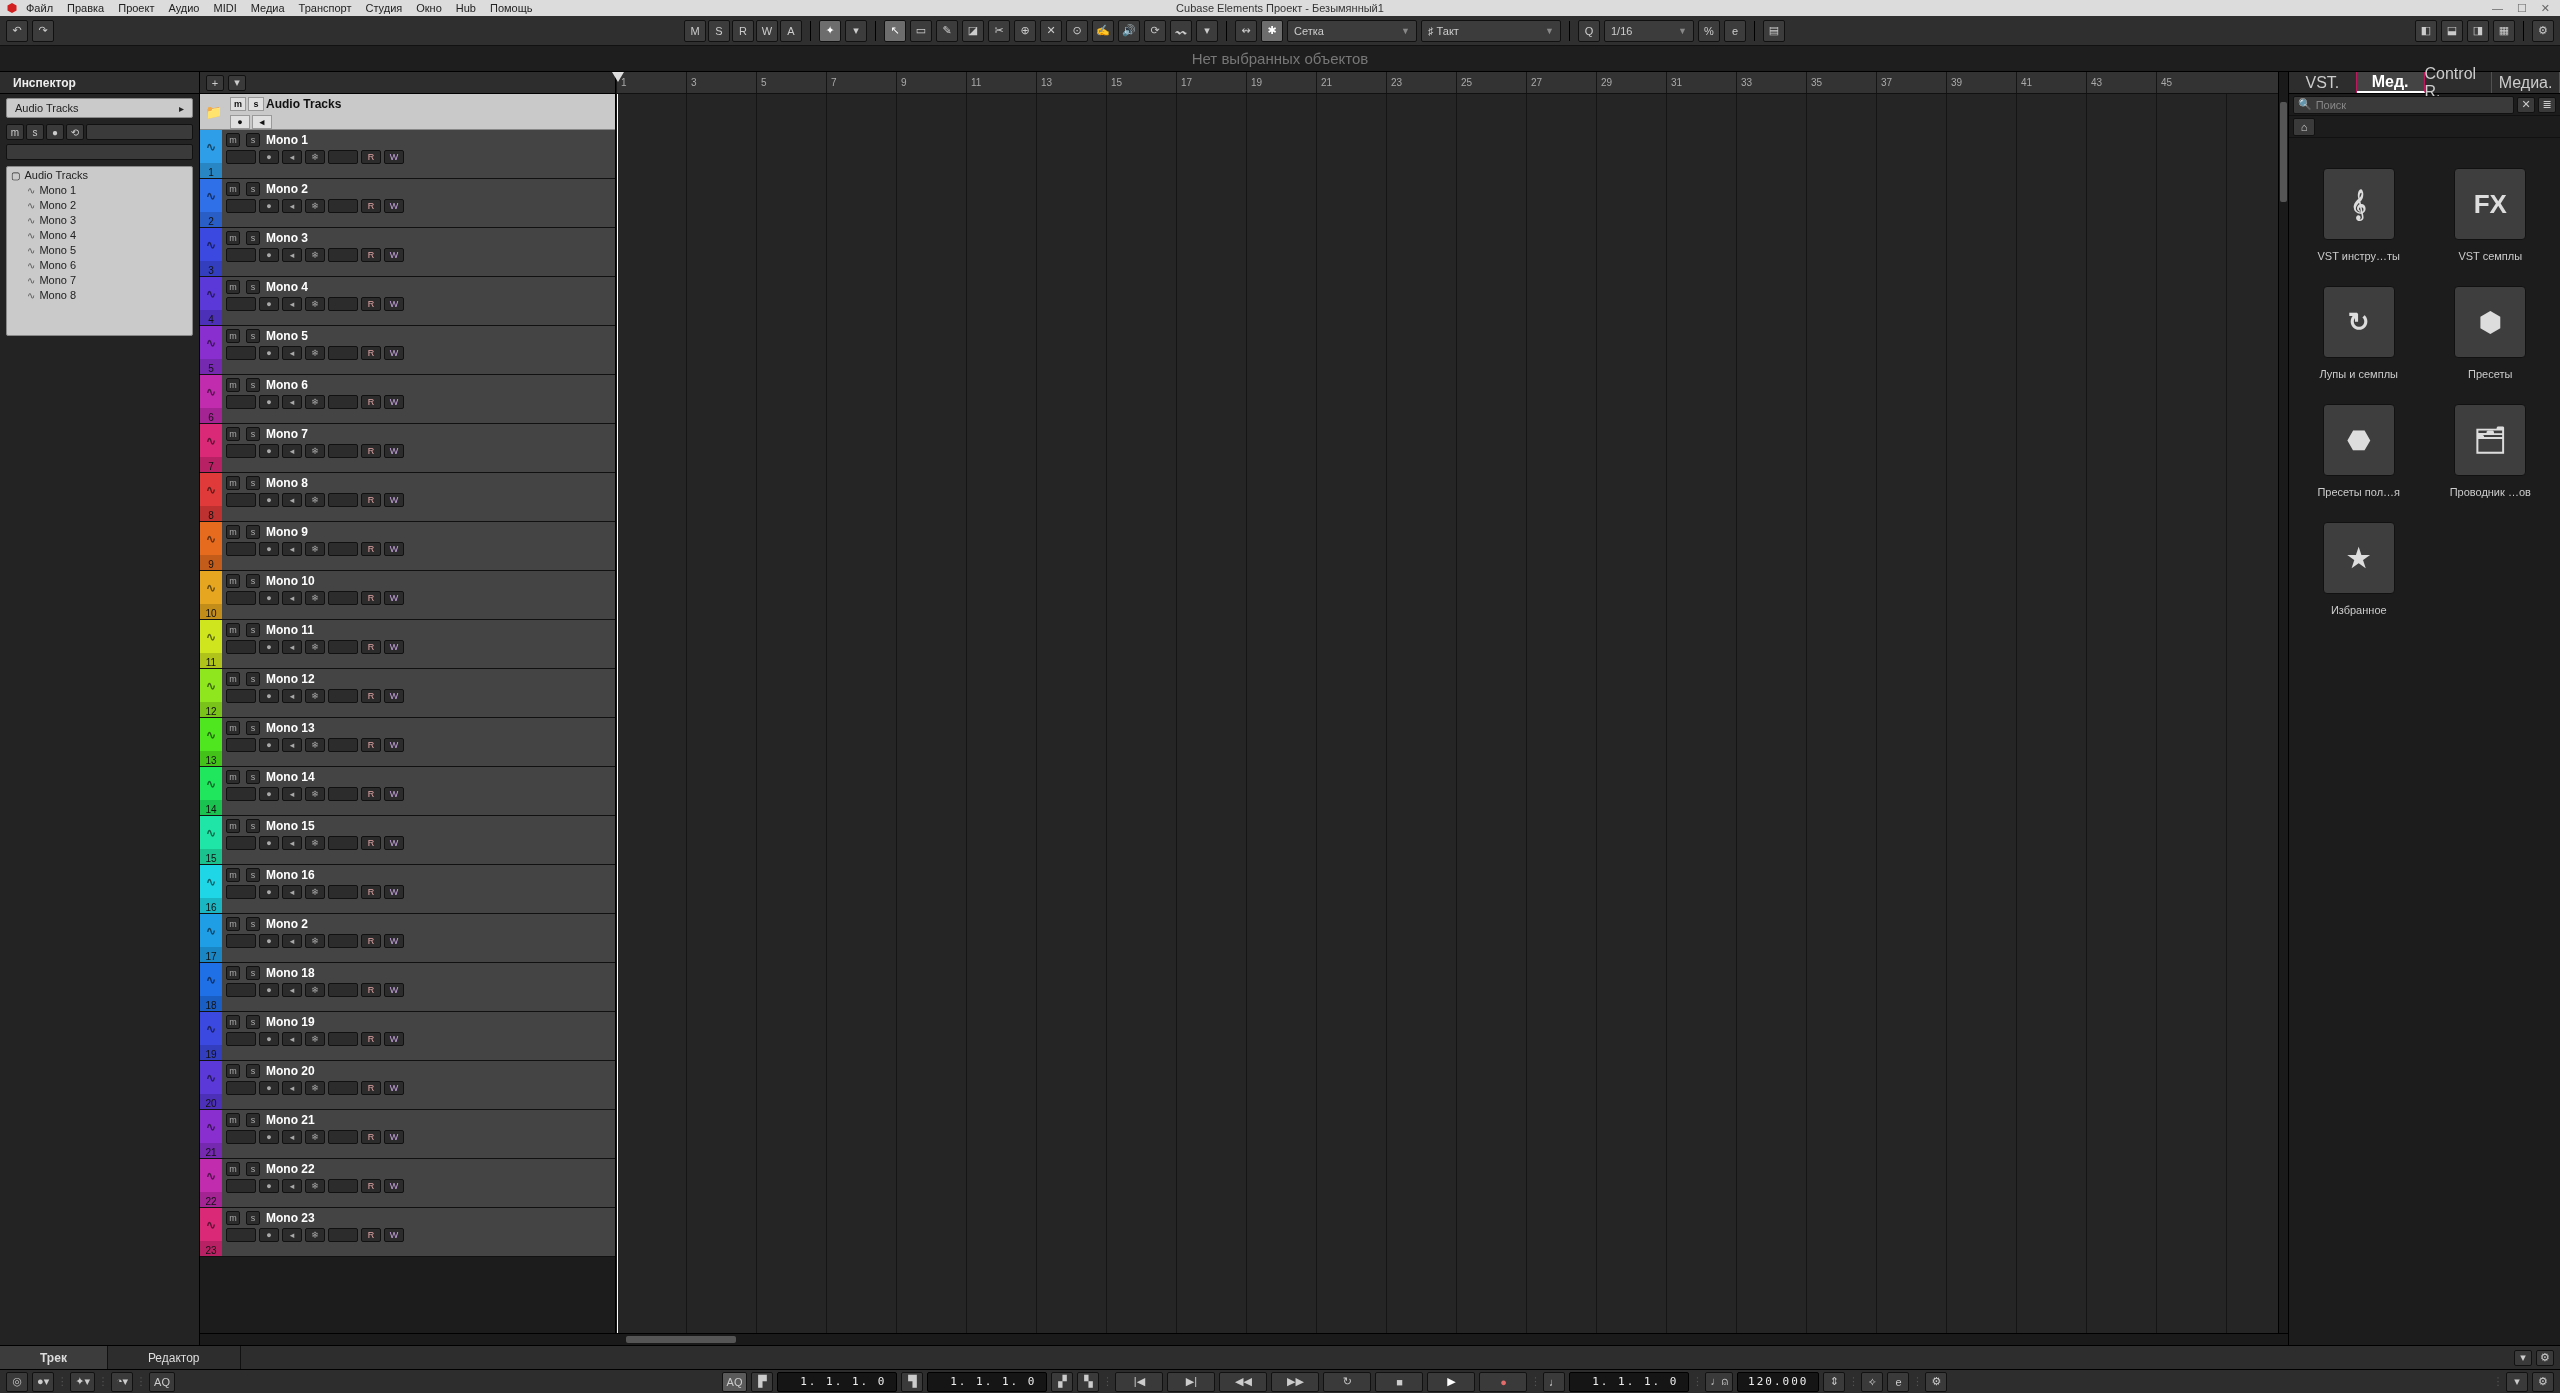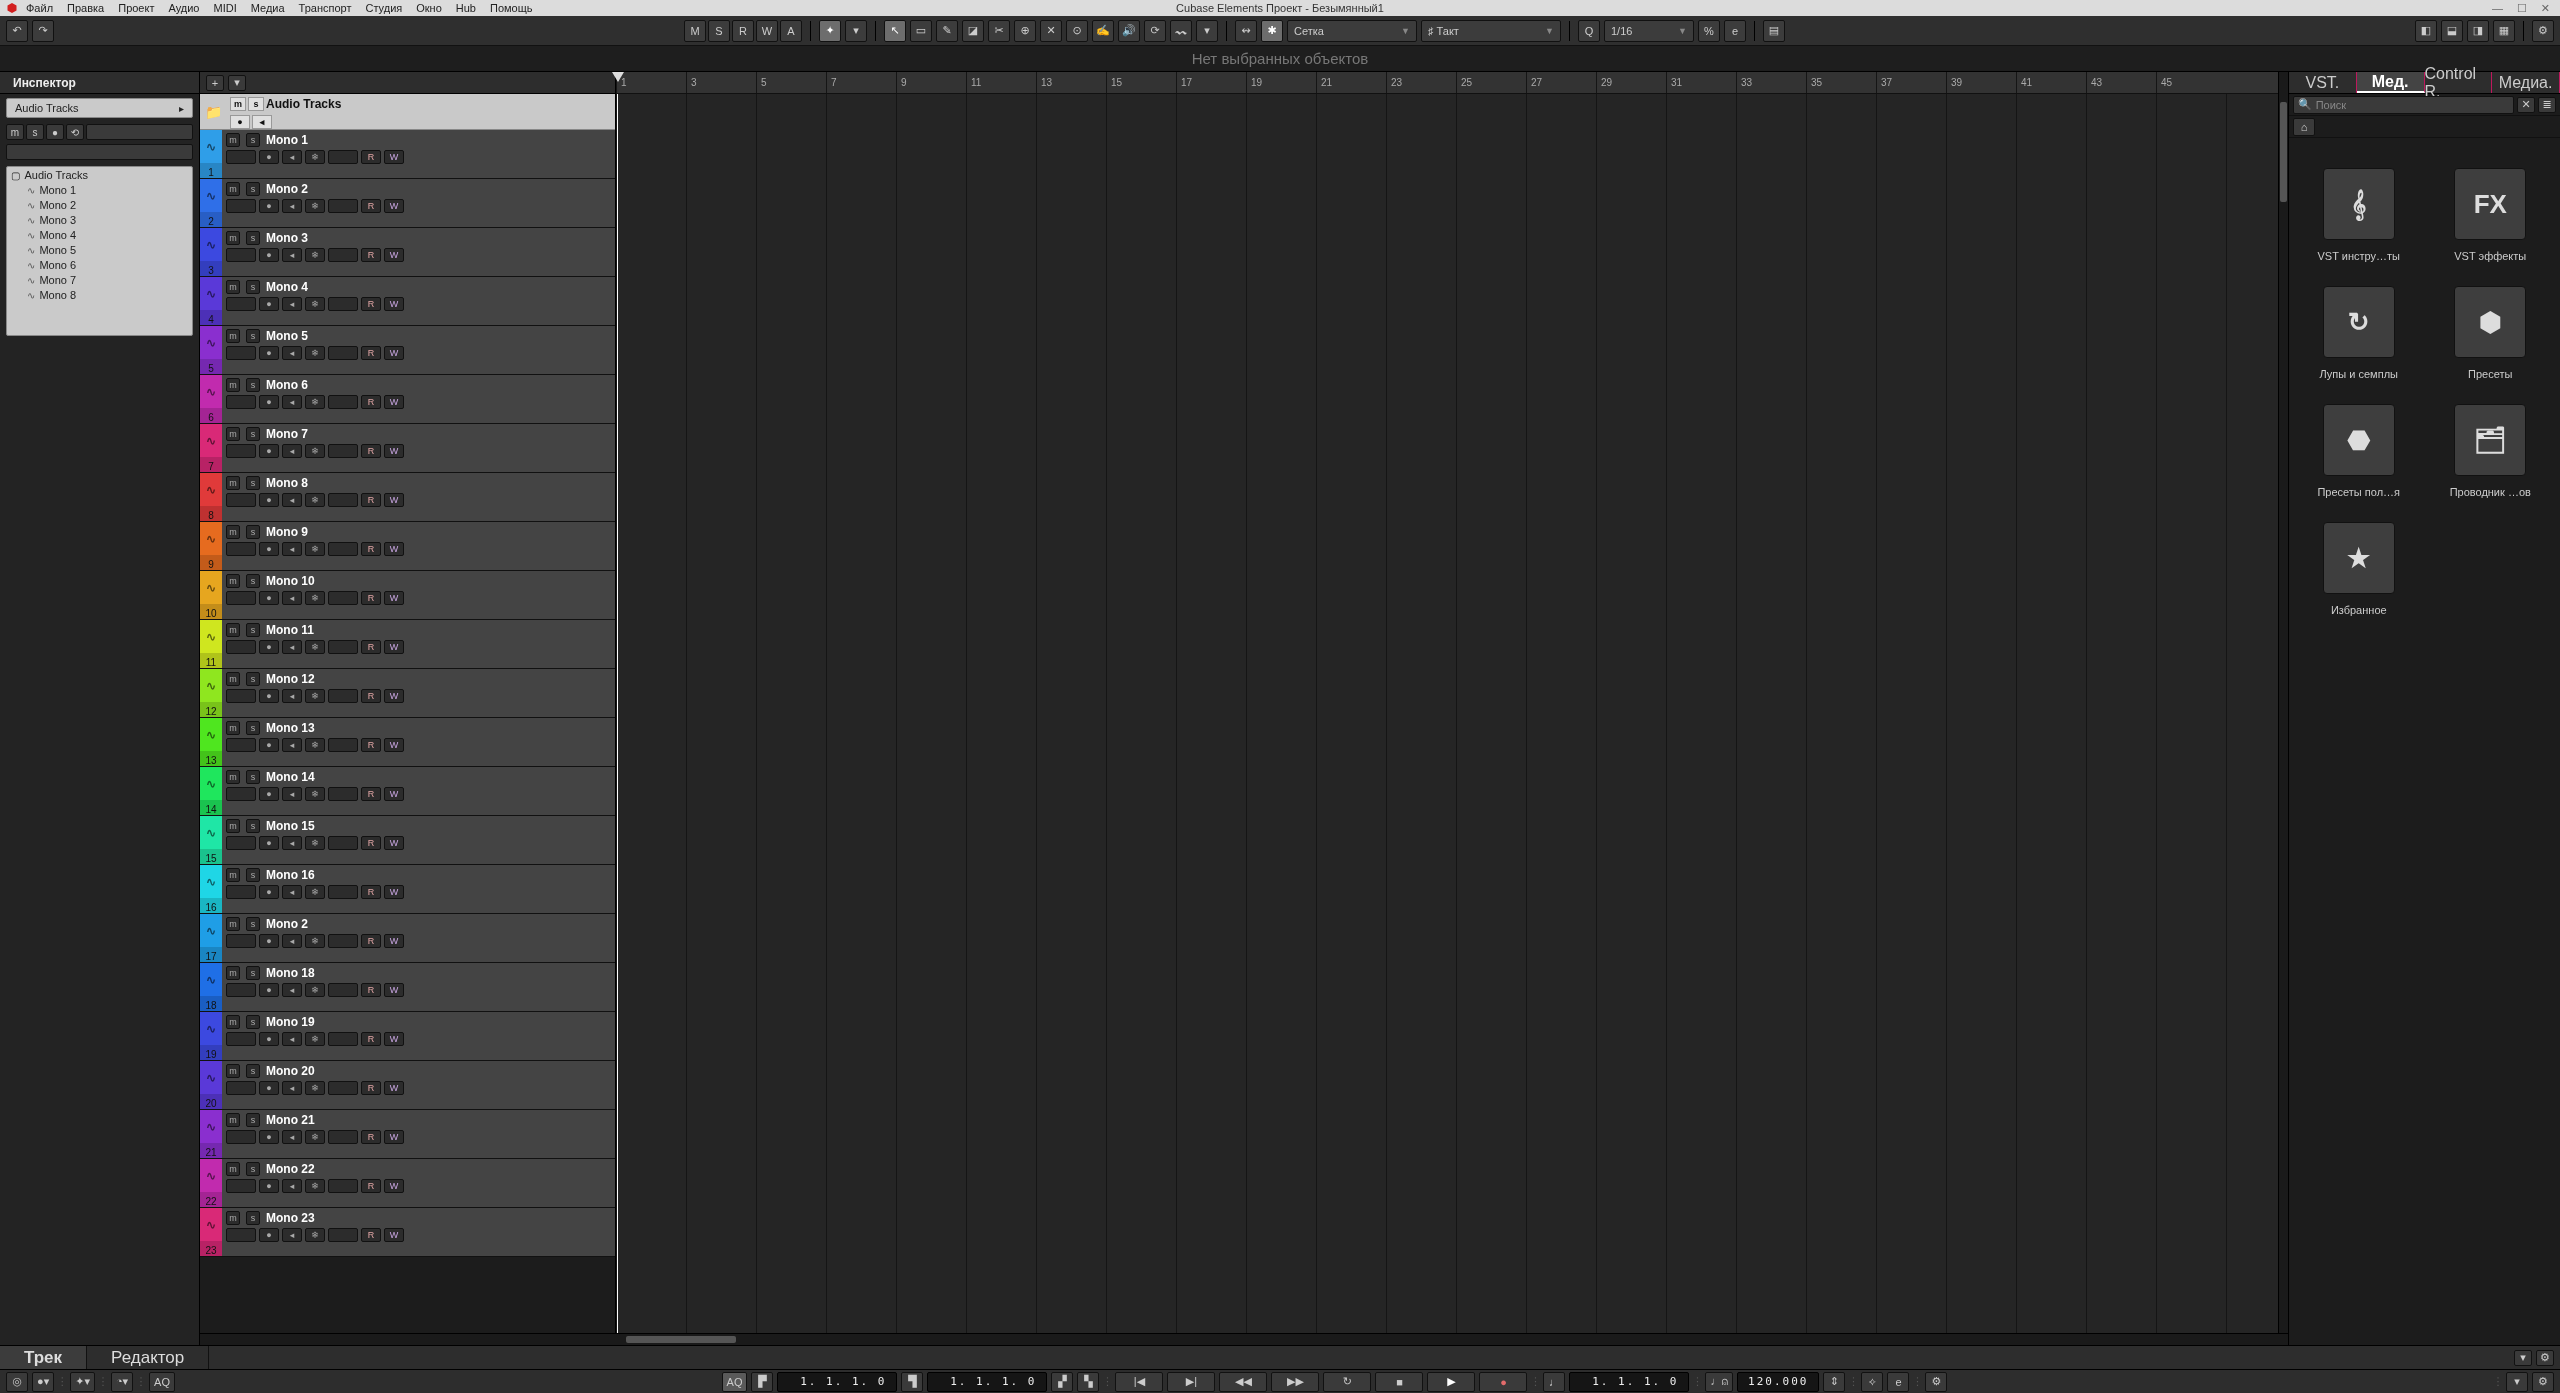--- a/index.html
+++ b/index.html
@@ -96,21 +96,21 @@
 .media-search { height: 22px; display: flex; align-items: center; padding: 2px 4px; gap: 3px; border-bottom: 1px solid #111;}
 .media-search .field { flex: 1; height: 18px; background: #3a3a3a; border: 1px solid #111; border-radius: 2px; display: flex; align-items: center; padding: 0 4px; color: #888; gap: 4px;}
 .media-home { height: 22px; display: flex; align-items: center; padding: 0 4px; border-bottom: 1px solid #111;}
 .media-home .btn { width: 22px; height: 18px; background: #3a3a3a; border: 1px solid #111; display: flex; align-items: center; justify-content: center; border-radius: 2px;}
 .media-grid { flex: 1; padding: 30px 20px 0 20px; display: grid; grid-template-columns: 1fr 1fr; gap: 24px 32px; align-content: start; justify-items: center;}
 .media-item { display: flex; flex-direction: column; align-items: center; gap: 10px; color: #ccc; font-size: 11px; text-align: center; width: 100%;}
 .media-icon { width: 72px; height: 72px; background: #3e3e3e; border: 1px solid #111; border-radius: 4px; display: flex; align-items: center; justify-content: center; font-size: 26px; font-weight: bold; color: #ddd;}
 
 
 .lower-tabs { height: 24px; background: #2d2d2d; display: flex; border-top: 1px solid #000;}
-.lower-tabs .tab { padding: 0 24px; display: flex; align-items: center; color: #ddd; border-right: 1px solid #111; font-size: 17px;}
+.lower-tabs .tab { padding: 0 40px; display: flex; align-items: center; color: #ddd; border-right: 1px solid #111; font-size: 12px;}
 .lower-tabs .tab.active { background: #3c3c3c; font-weight: bold;}
 .lower-tabs .filler { flex: 1; }
 .lower-tabs .right { display: flex; align-items: center; gap: 4px; padding: 0 6px; }
 
 
 .transport { height: 24px; background: #2d2d2d; display: flex; align-items: center; gap: 4px; padding: 0 6px; border-top: 1px solid #000;}
 .tp-btn { min-width: 22px; height: 20px; background: #3a3a3a; border: 1px solid #111; color: #ccc; display: flex; align-items: center; justify-content: center; border-radius: 2px; font-size: 11px; padding: 0 4px;}
 .tp-lcd { height: 20px; background: #151515; border: 1px solid #000; color: #eee; padding: 0 10px; display: flex; align-items: center; font-family: ui-monospace, monospace; letter-spacing: 2px; border-radius: 2px; min-width: 120px; justify-content: flex-end;}
 .tp-sep { width: 8px; display: flex; align-items: center; justify-content: center; color: #555; }
 .flex-spacer { flex: 1; }
@@ -845,21 +845,21 @@
     <div class="media-home">
       <div class="btn">⌂</div>
     </div>
     <div class="media-grid" id="media-grid">
         <div class="media-item">
           <div class="media-icon">𝄞</div>
           <div>VST инстру…ты</div>
         </div>
         <div class="media-item">
           <div class="media-icon">FX</div>
-          <div>VST эффекты</div>
+          <div>VST семплы</div>
         </div>
         <div class="media-item">
           <div class="media-icon">↻</div>
           <div>Лупы и семплы</div>
         </div>
         <div class="media-item">
           <div class="media-icon">⬢</div>
           <div>Пресеты</div>
         </div>
         <div class="media-item">

